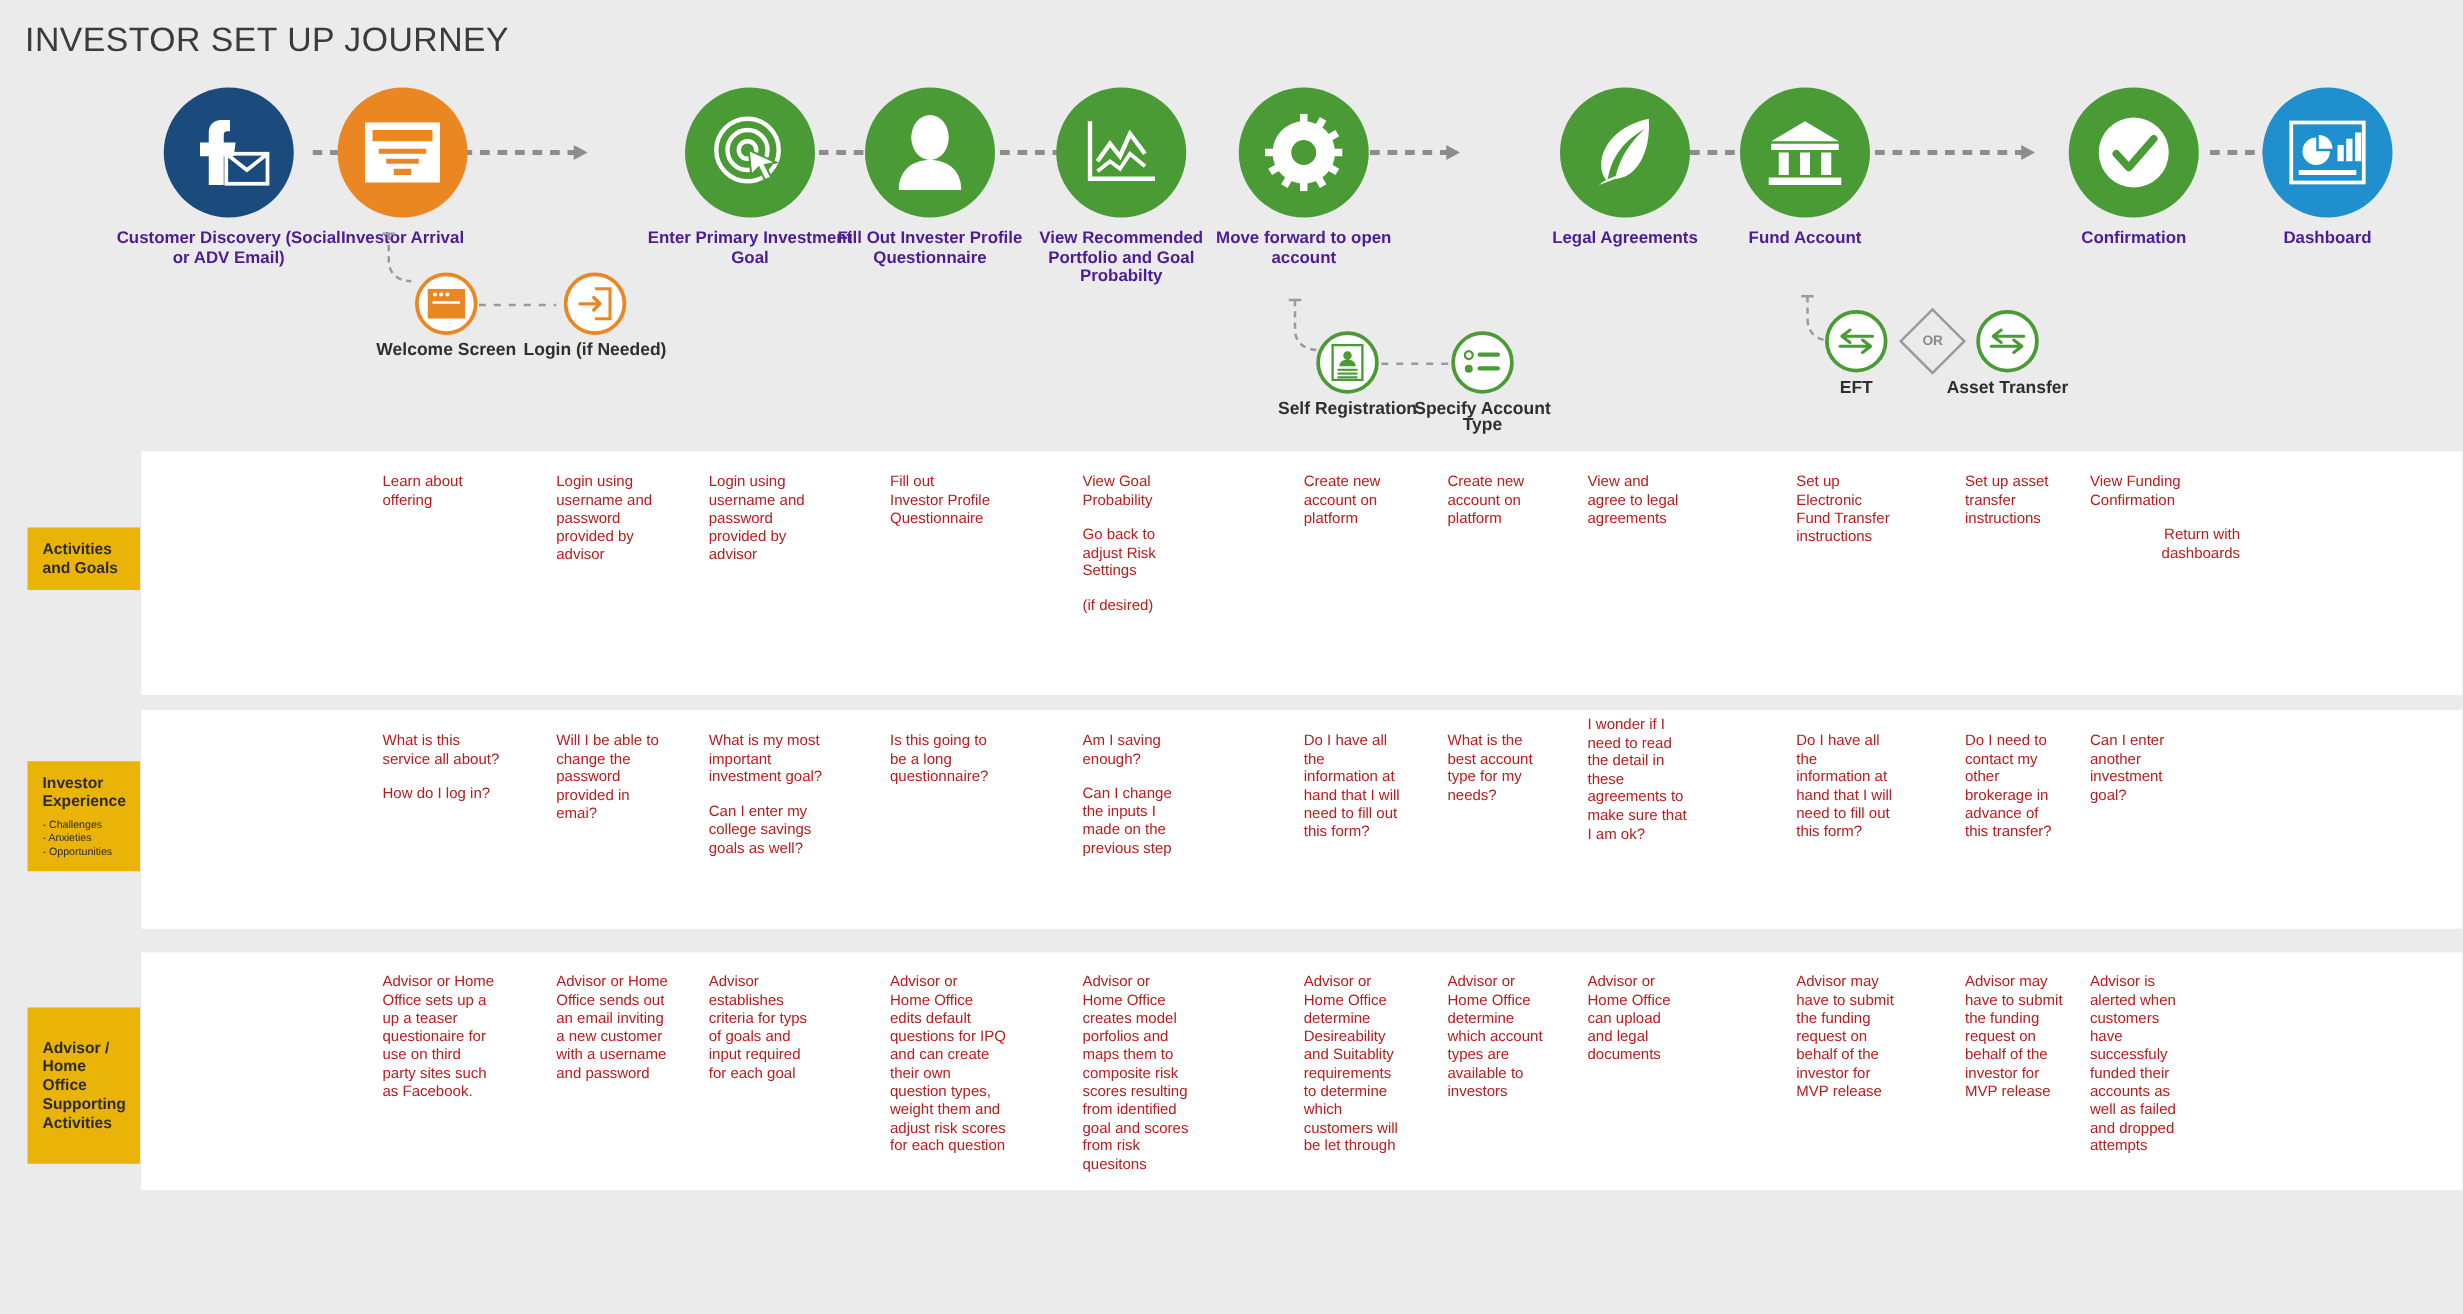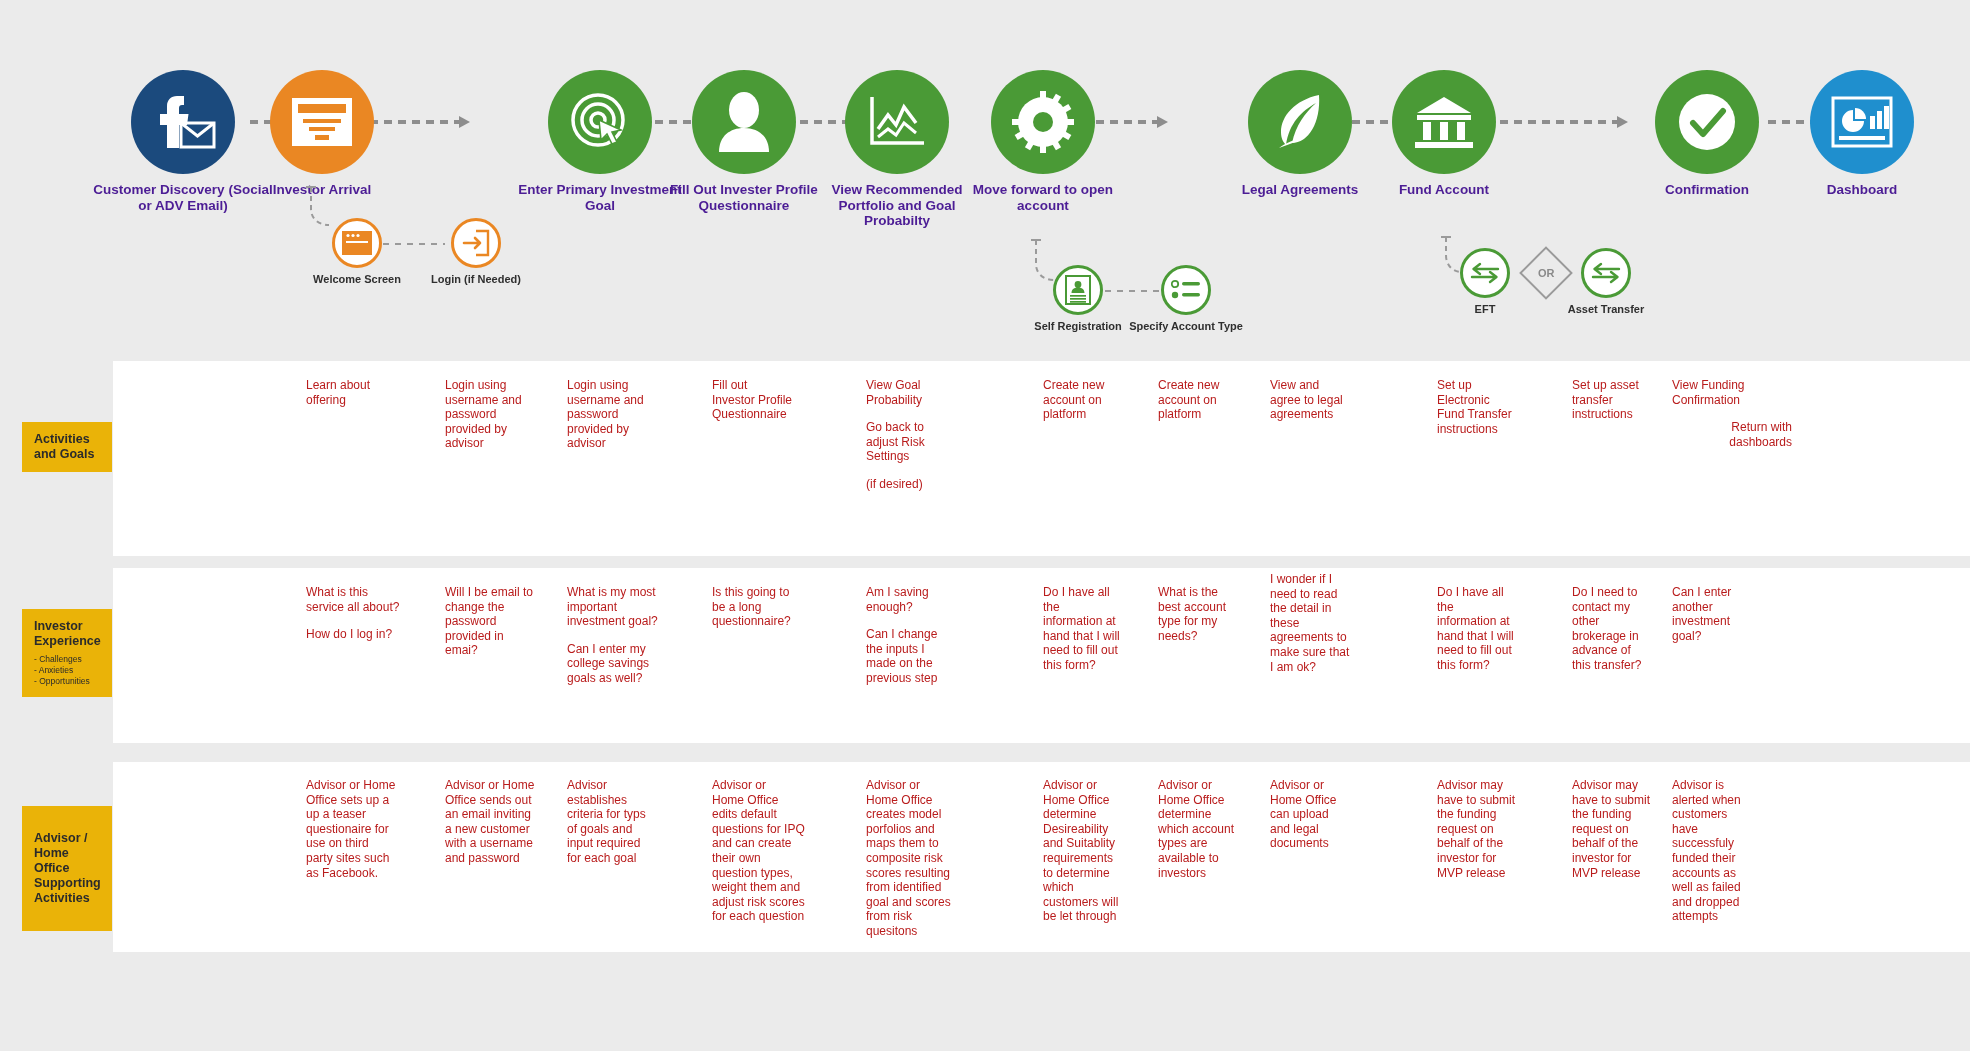--- a/index.html
+++ b/index.html
@@ -55,21 +55,21 @@
   .subnode .scircle {
     position: absolute; left: -25px; top: 0;
     width: 50px; height: 50px; border-radius: 50%;
     background: #ffffff;
     display: flex; align-items: center; justify-content: center;
   }
   .s-orange { border: 3px solid #ea8723; }
   .s-green  { border: 3px solid #4a9a36; }
   .subnode .scaption {
     position: absolute; top: 55px; left: -70px; width: 140px;
-    text-align: center; font-size: 11px; line-height: 13px;
+    text-align: center; font-size: 14px; line-height: 13px;
     color: #2f2f2f; font-weight: 600;
   }
   .sdash {
     position: absolute; height: 2px; top: 25px;
     background-image: linear-gradient(to right, #9a9a9a 0 6px, transparent 6px 12px);
     background-size: 12px 2px; background-repeat: repeat-x;
   }
   .elbow { position: absolute; }
   .elbow svg { display: block; }
   .or-diamond {
@@ -99,20 +99,21 @@
     font-size: 12px; line-height: 14.6px; color: #b91c1c;
   }
   .cell p { margin: 0 0 13px 0; white-space: pre-line; }
   .cell p:last-child { margin-bottom: 0; }
 </style>
 </head>
 <body>
 
 <div id="stage">
 
+  <div class="title">INVESTOR SET UP JOURNEY</div>
 
   <div class="journey">
 
     <div class="arrow" style="left:250px; width:60px;">
       <div class="dashline"></div>
       <div class="head"></div>
     </div>
     <div class="arrow" style="left:370px; width:100px;">
       <div class="dashline"></div>
       <div class="head"></div>
@@ -467,21 +468,21 @@
 Confirmation</p>
         <p style="padding-left: 22px; text-align: right;">Return with
 dashboards</p>
       </div>
       <div class="cell" style="left: 306px; top: 585px; width: 128px;">
         <p>What is this
 service all about?</p>
         <p>How do I log in?</p>
       </div>
       <div class="cell" style="left: 445px; top: 585px; width: 112px;">
-        <p>Will I be email to
+        <p>Will I be able to
 change the
 password
 provided in
 emai?</p>
       </div>
       <div class="cell" style="left: 567px; top: 585px; width: 135px;">
         <p>What is my most
 important
 investment goal?</p>
         <p>Can I enter my

